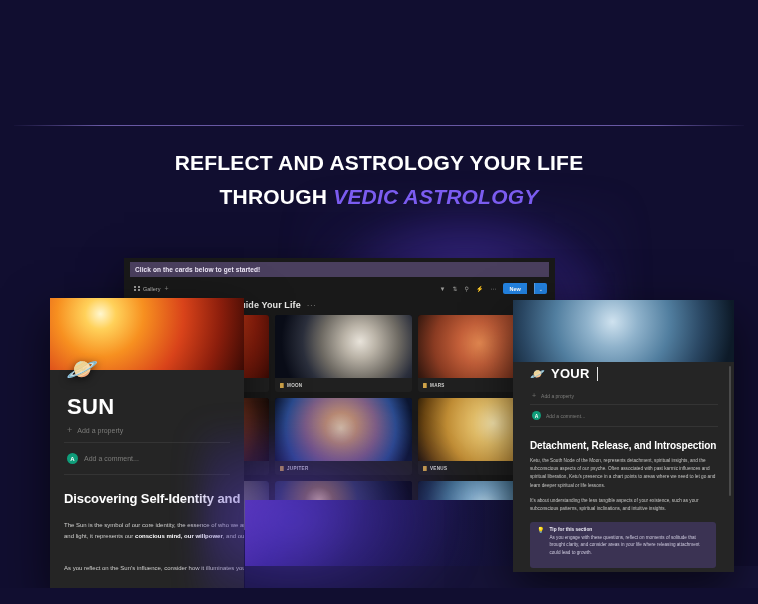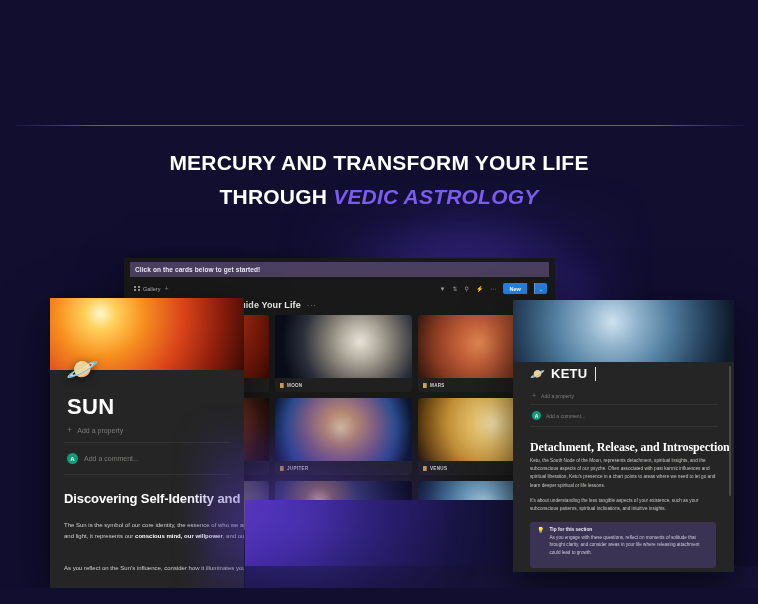--- a/index.html
+++ b/index.html
@@ -260,21 +260,21 @@
     display: flex; align-items: center; gap: 5px;
   }
   .k-comment .av {
     width: 9px; height: 9px; border-radius: 50%;
     background: #0f9d7a; color: #fff; font-size: 5px; font-weight: 700;
     display: flex; align-items: center; justify-content: center;
   }
   .k-comment .ct { font-size: 5px; color: #7d7d7b; }
   .card-ketu .h2 {
     position: absolute; left: 17px; top: 140px;
-    font-size: 12px; font-weight: 700; color: #ffffff; letter-spacing: -0.1px; font-family: Liberation Serif, serif;
+    font-size: 10px; font-weight: 700; color: #ffffff; letter-spacing: -0.1px;
   }
   .card-ketu .para {
     position: absolute; left: 17px; width: 186px;
     font-size: 4.7px; line-height: 8.2px; color: #c6c6c4;
   }
   .card-ketu .p1 { top: 157px; }
   .card-ketu .p2 { top: 197px; }
   .tip-box {
     position: absolute; left: 17px; top: 222px;
     width: 186px; height: 46px;
@@ -315,21 +315,21 @@
   }
 </style>
 </head>
 <body>
 
 <div class="page">
 
   <div class="glow-center"></div>
 
   <div class="hero-rule"></div>
-  <div class="hero-sub1">MERCURY AND TRANSFORM YOUR LIFE</div>
+  <div class="hero-sub1">REFLECT AND ASTROLOGY YOUR LIFE</div>
   <div class="hero-sub2">
     <span>THROUGH </span><span class="accent">VEDIC ASTROLOGY</span>
   </div>
 
   <div class="notion-window">
 
     <div class="callout-banner">
       <span>Click on the cards below to get started!</span>
     </div>
 
@@ -433,21 +433,21 @@
   </div>
 
   <div class="overlay-block"></div>
   <div class="overlay-block2"></div>
   <div class="glow-left-bottom"></div>
 
   <div class="card-ketu">
     <div class="cover art-ketu"></div>
     <div class="head">
       <span class="ico">🪐</span>
-      <span class="t">KETU</span>
+      <span class="t">YOUR</span>
       <span class="caret"></span>
     </div>
     <div class="k-prop">
       <span class="pl">+</span>
       <span class="pt">Add a property</span>
     </div>
     <div class="k-div" style="top:104px"></div>
     <div class="k-comment">
       <span class="av">A</span>
       <span class="ct">Add a comment...</span>

